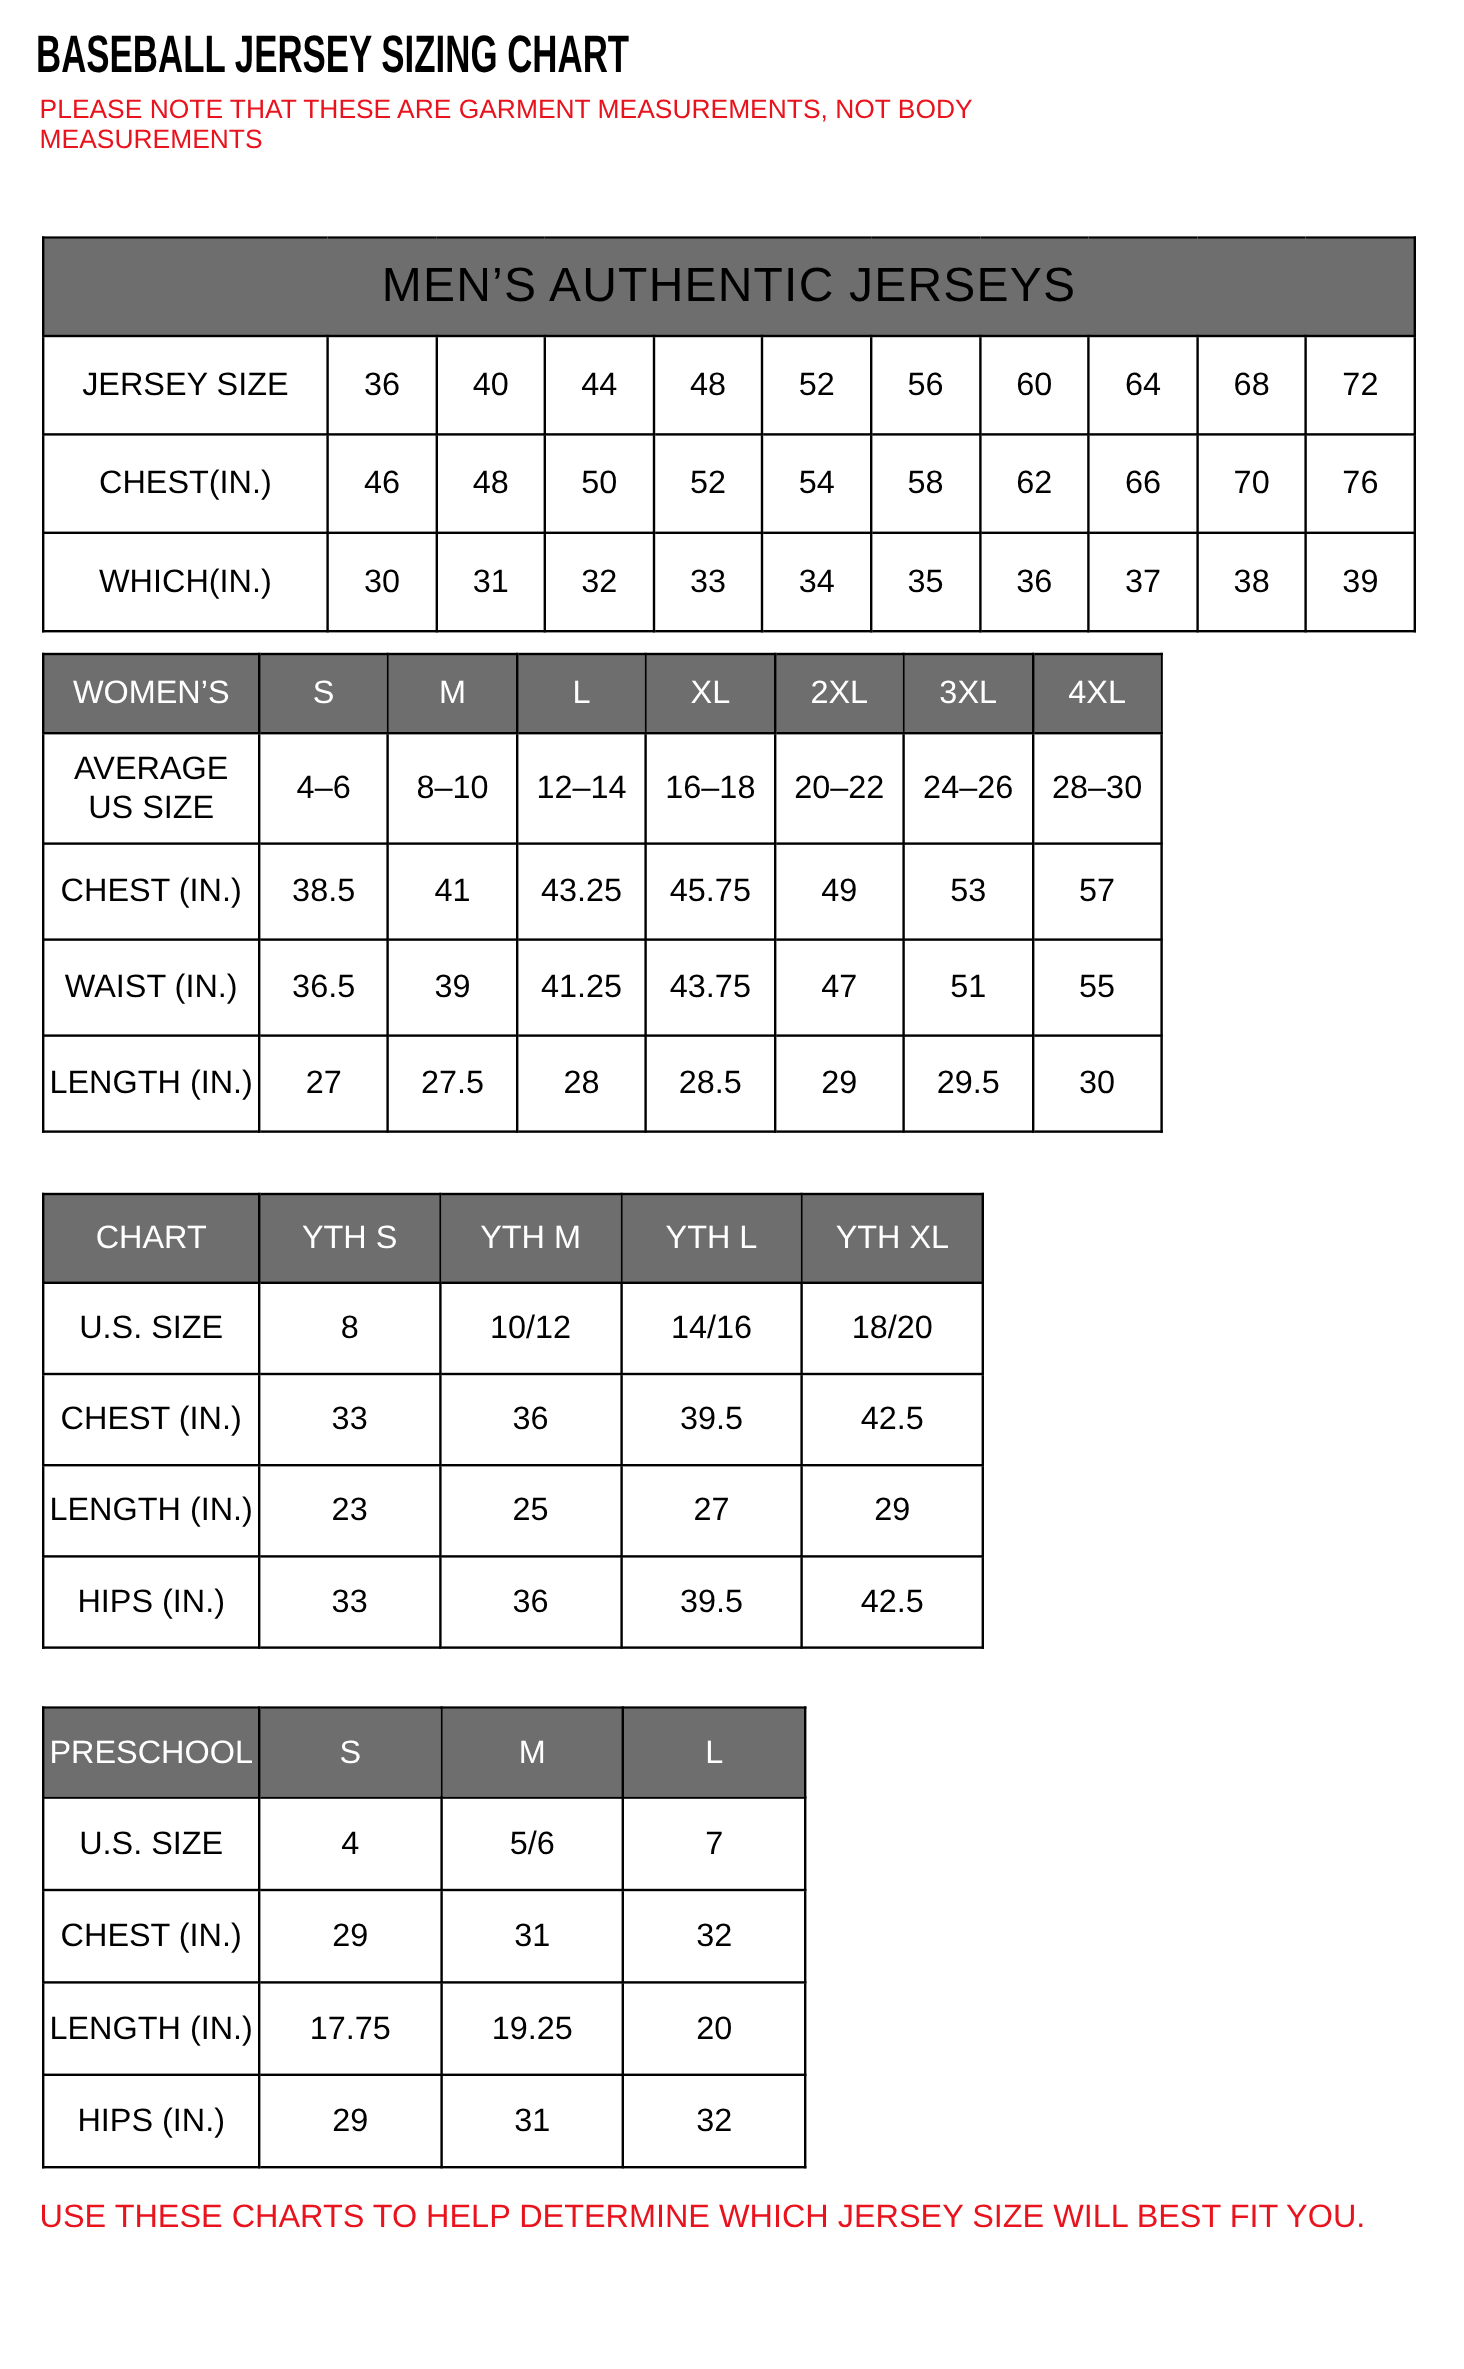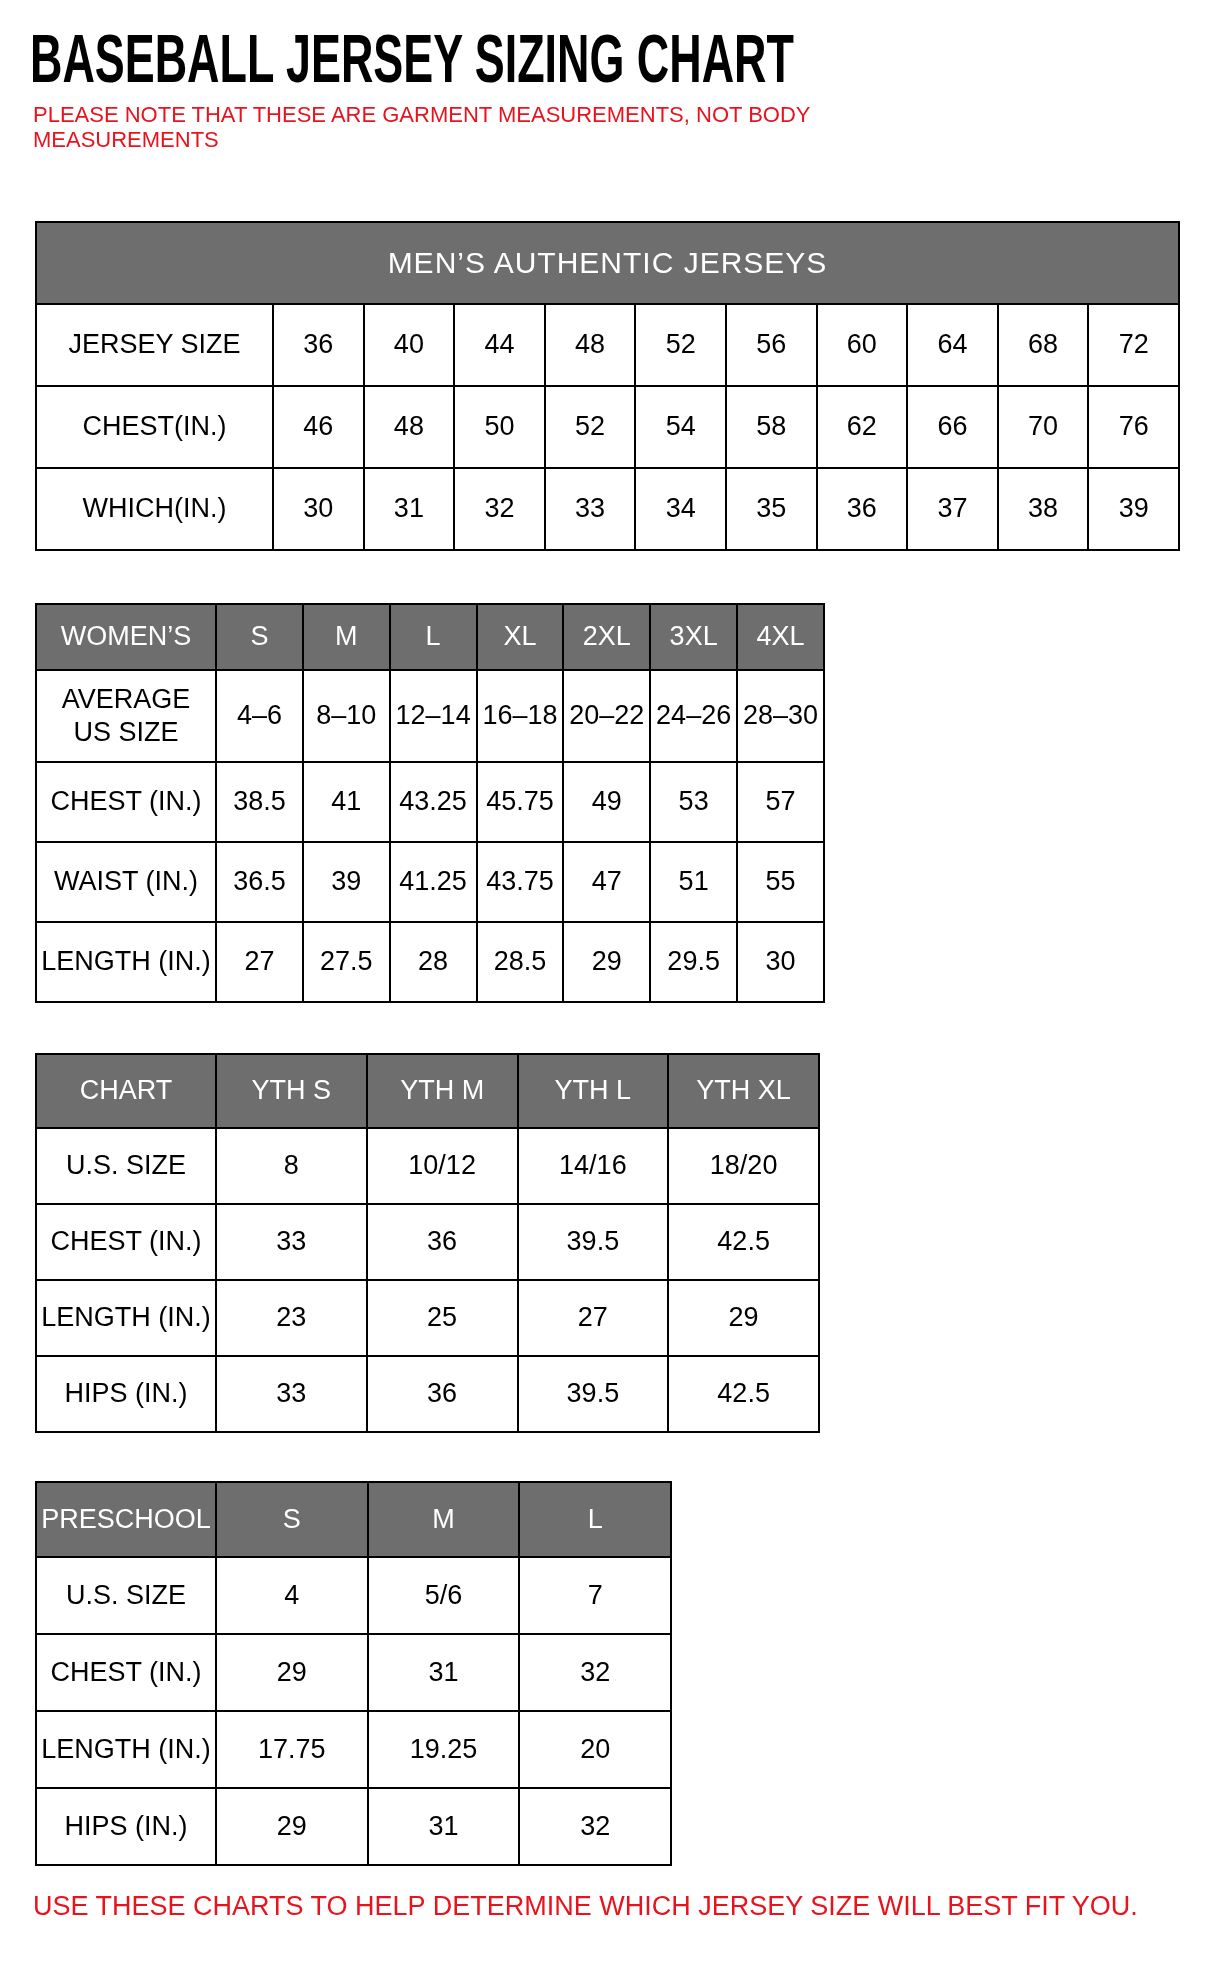--- a/index.html
+++ b/index.html
@@ -4,21 +4,21 @@
 <style>
   html,body { margin:0; padding:0; background:#ffffff; }
   body {
     width:1220px; height:1974px;
     font-family:"Liberation Sans","DejaVu Sans",sans-serif;
     color:#000;
   }
   .sheet { position:relative; width:1220px; height:1974px; overflow:hidden; }
 
   
-  .title { margin:24px 0 0 30px; font-size:68px; line-height:1.0; font-weight:bold; }
+  .title { margin:24px 0 0 30px; font-size:44px; line-height:1.0; font-weight:bold; }
   .condense {
     display:inline-block;
     transform:scaleX(0.66);
     transform-origin:0 50%;
     white-space:nowrap;
     letter-spacing:0;
   }
 
   
   .note { margin:10px 0 0 33px; color:#e8131d; font-size:22px; line-height:1.15; }
@@ -45,28 +45,28 @@
     border-top:0;
     border-bottom:4px solid #000;
   }
 
   
   table.mens { width:1145px; margin-top:68px; }
   table.mens td { height:80px; }
   td.mens-title {
     border:0;
     background:#6e6e6e;
-    color:#ffffff;
+    color:#000000;
     height:64px;
-    font-size:30px;
+    font-size:40px;
     letter-spacing:1px;
   }
 
   
-  table.womens { width:790px; margin-top:52px;border-radius:18px; }
+  table.womens { width:934px; margin-top:17px;border-radius:18px; }
   table.womens td { height:78px; }
   table.womens td.ghead { height:64px; }
   table.womens tr.tall td { height:90px; }
 
   
   table.boys { width:785px; margin-top:50px; }
   table.boys td { height:74px; }
   table.boys td.ghead { height:72px; }
 
   

